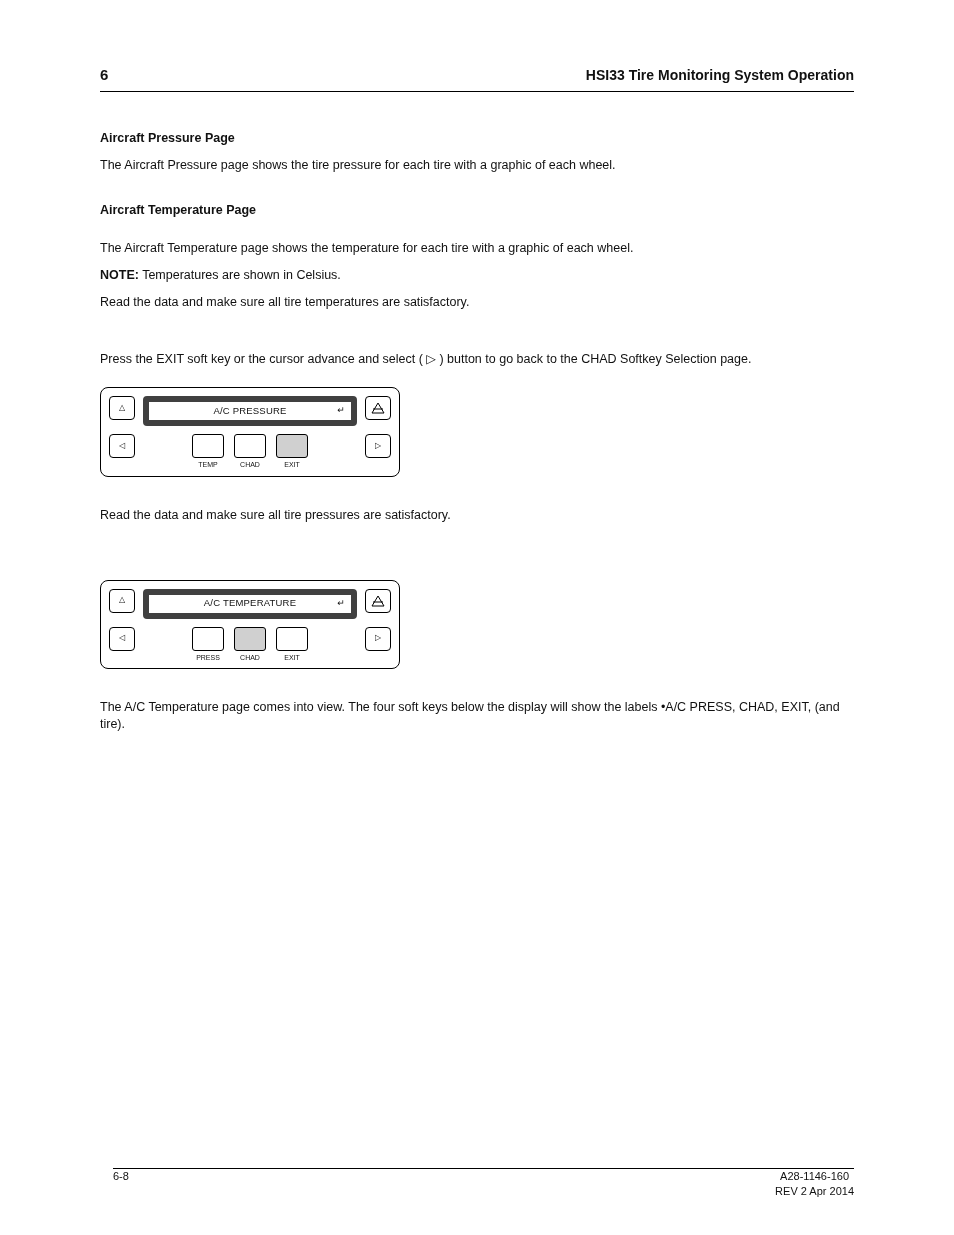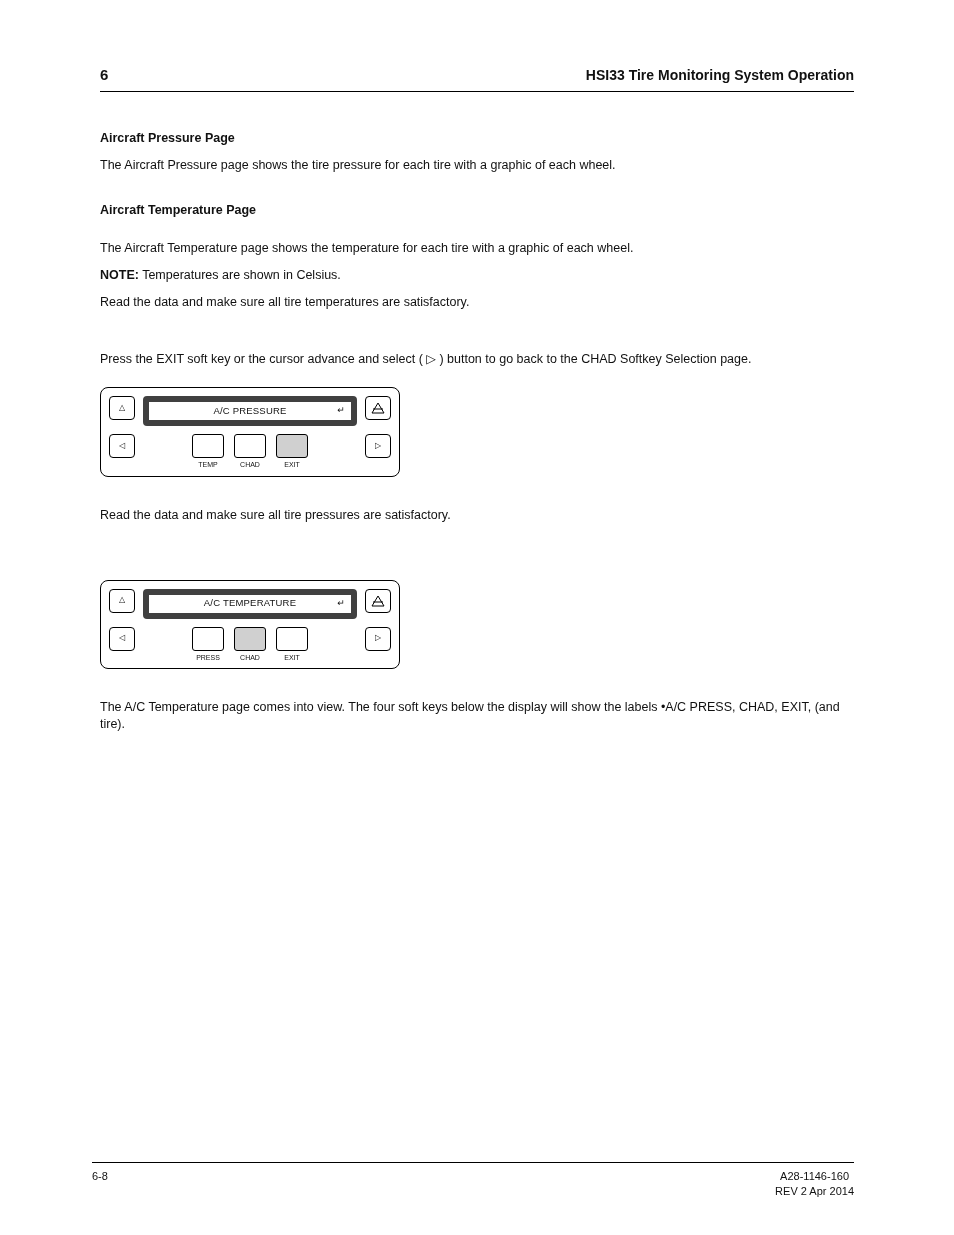--- a/index.html
+++ b/index.html
@@ -85,24 +85,24 @@
     display:flex; justify-content:center; gap:10px;
     margin: 2px 34px 0 34px;
     font-size: 7px;
     text-align: center;
   }
   .softlabels span { width:32px; display:block; }
 
   .page-footer {
     position: absolute;
     bottom: 36px;
-    left: 92px;
+    left: 113px;
     right: 100px;
     border-top: 0.7px solid #000;
-    padding-top: 6px;
+    padding-top: 0;
     display: flex;
     justify-content: space-between;
     font-size: 11px;
     gap: 16px;
   }
 </style>
 </head>
 <body>
 
 <div class="page-header">

